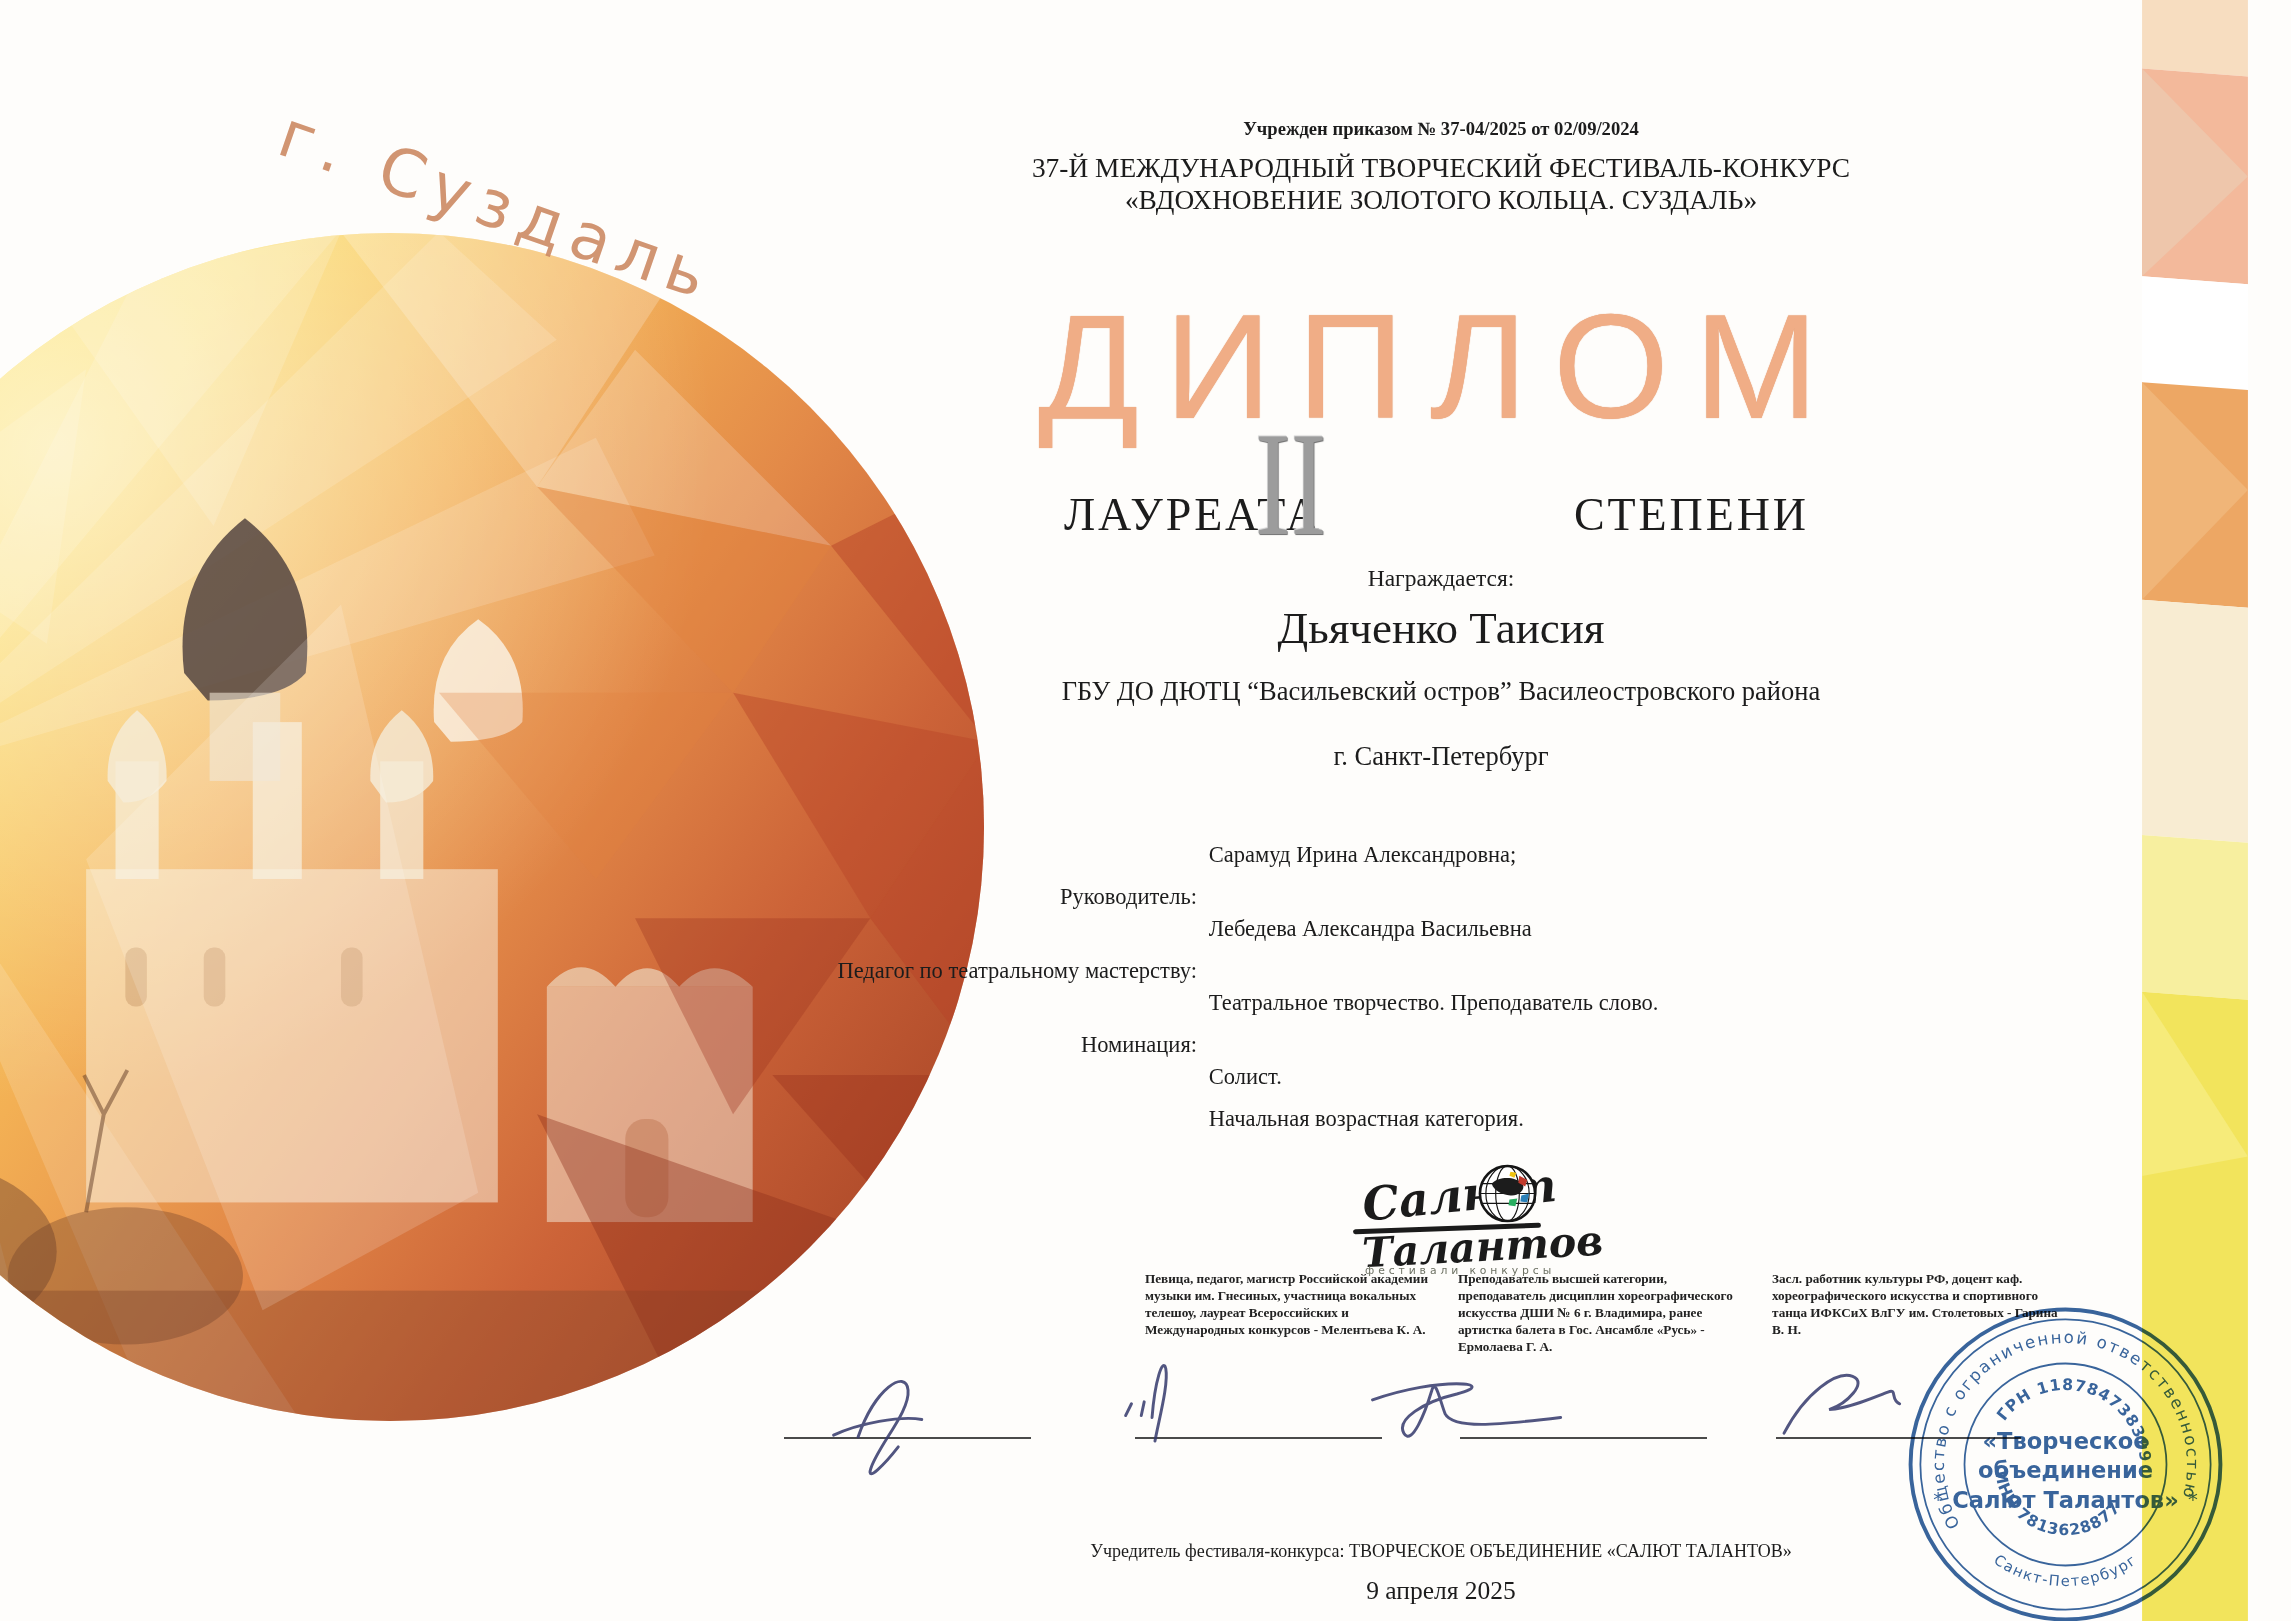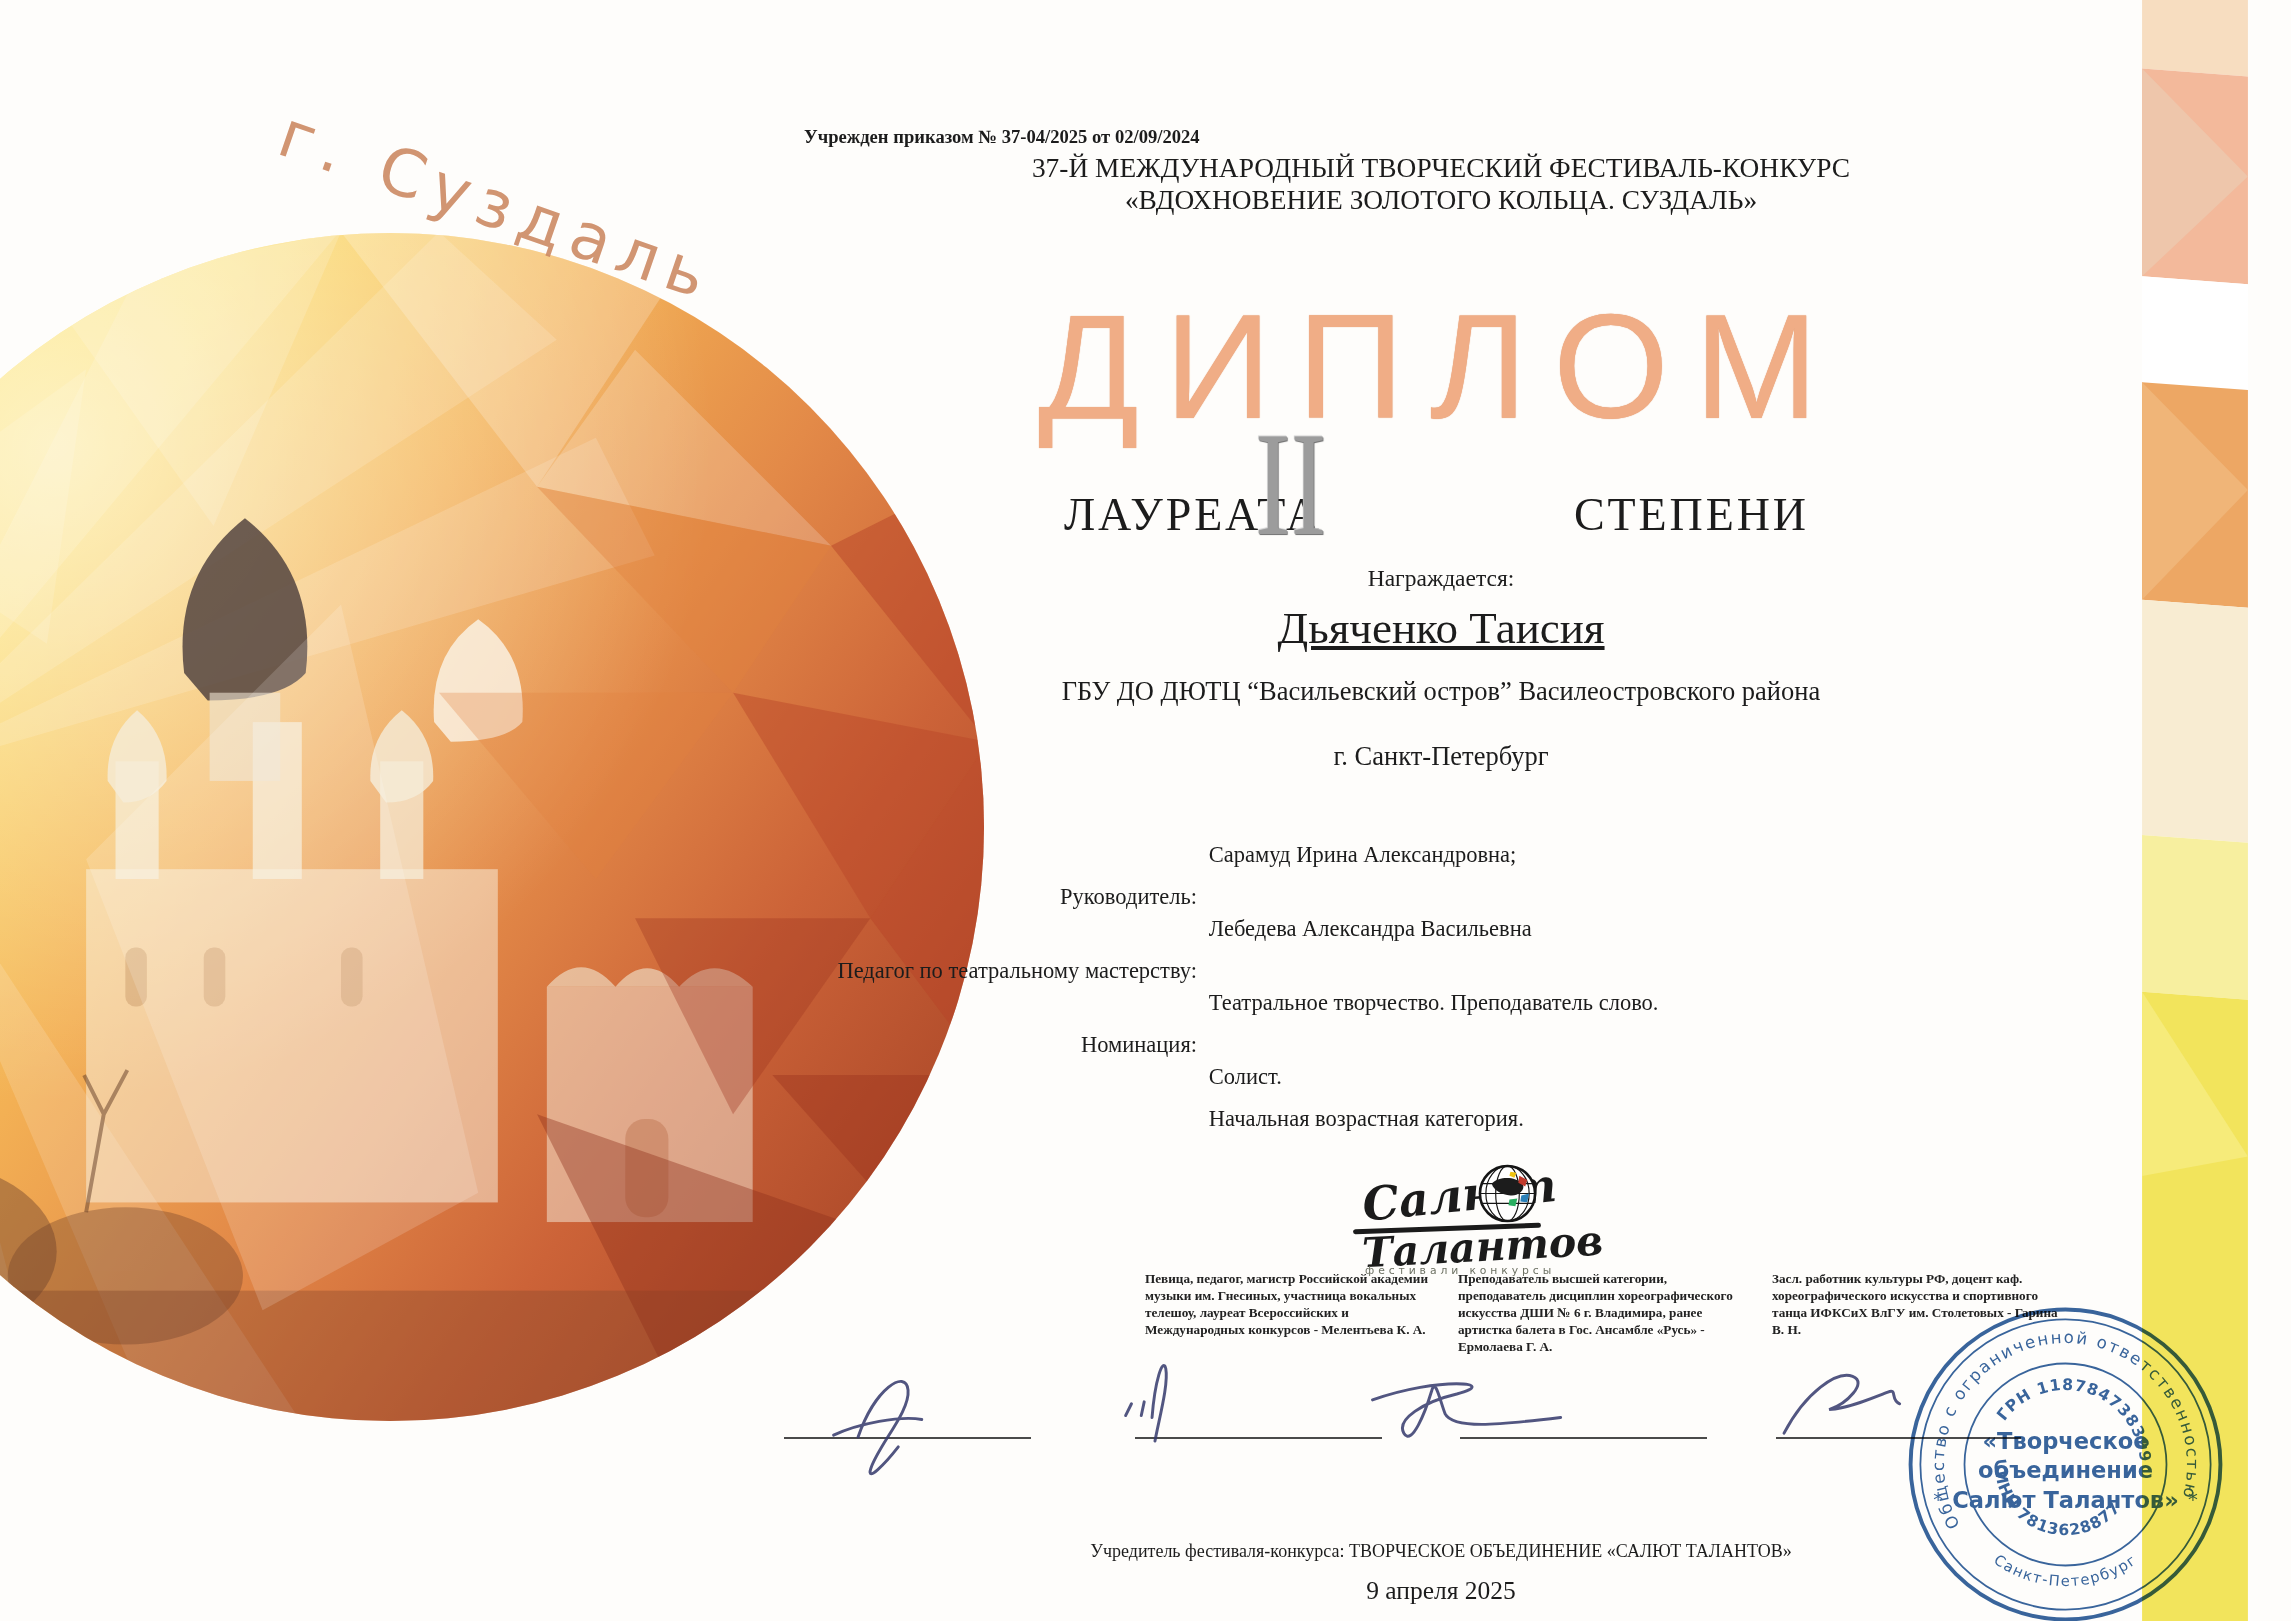--- a/index.html
+++ b/index.html
@@ -1,41 +1,41 @@
 <!DOCTYPE html>
 <html><head>
 <meta charset="utf-8">
 <style>
   html,body{margin:0;padding:0;background:#ffffff;}
   .page{position:relative;width:2292px;height:1621px;background:#fefdfb;overflow:hidden;
         font-family:"Liberation Serif",serif;color:#1c1c1c;}
   .abs{position:absolute;}
 
   
-  .order-line{left:804px;top:126px;width:1274px;text-align:left;font-size:18.6px;font-weight:bold;}
+  .order-line{left:804px;top:118px;width:1274px;text-align:center;font-size:18.6px;font-weight:bold;}
   .fest-line1{left:745px;top:153px;width:1392px;text-align:center;font-size:27.4px;}
   .fest-line2{left:745px;top:185px;width:1392px;text-align:center;font-size:27.4px;}
 
   
   .corner-city{left:294px;top:96px;font-family:"DejaVu Sans",sans-serif;font-size:65px;
                letter-spacing:9.8px;color:#cd8a64;transform:rotate(19deg);transform-origin:left top;
                font-weight:400;opacity:.9;}
 
   
   .title{left:755px;top:281px;width:1372px;text-align:center;font-family:"Liberation Sans",sans-serif;
          font-size:149px;font-weight:400;letter-spacing:25.5px;color:#f0ad86;
          text-shadow:0 0 1px #dd9468;}
   .laureate-word{left:1064px;top:488px;font-size:46px;letter-spacing:2.9px;}
   .degree-numeral{left:1255px;top:420px;font-size:149px;line-height:127px;color:#9c9c9c;
                   transform:scaleX(.72);transform-origin:left top;
                   text-shadow:1px 1px 1px #6f6f6f,-1px -1px 1px #cfcfcf;}
   .degree-word{left:1574px;top:488px;font-size:46px;letter-spacing:2.9px;}
 
   .awarded-label{left:804px;top:565px;width:1274px;text-align:center;font-size:23.5px;}
-  .recipient{left:804px;top:602px;width:1274px;text-align:center;font-size:45px;text-decoration:underline;}
+  .recipient{left:804px;top:602px;width:1274px;text-align:center;font-size:45px;}
   .organization{left:804px;top:676px;width:1274px;text-align:center;font-size:26.5px;}
   .city{left:804px;top:741px;width:1274px;text-align:center;font-size:26.5px;}
 
   
   .details{left:627px;top:839px;display:grid;grid-template-columns:570px 647px;column-gap:11.8px;
            font-size:22.5px;line-height:32px;}
   .details .lbl{text-align:right;margin-top:42px;}
   .details .val{text-align:left;}
 
   

